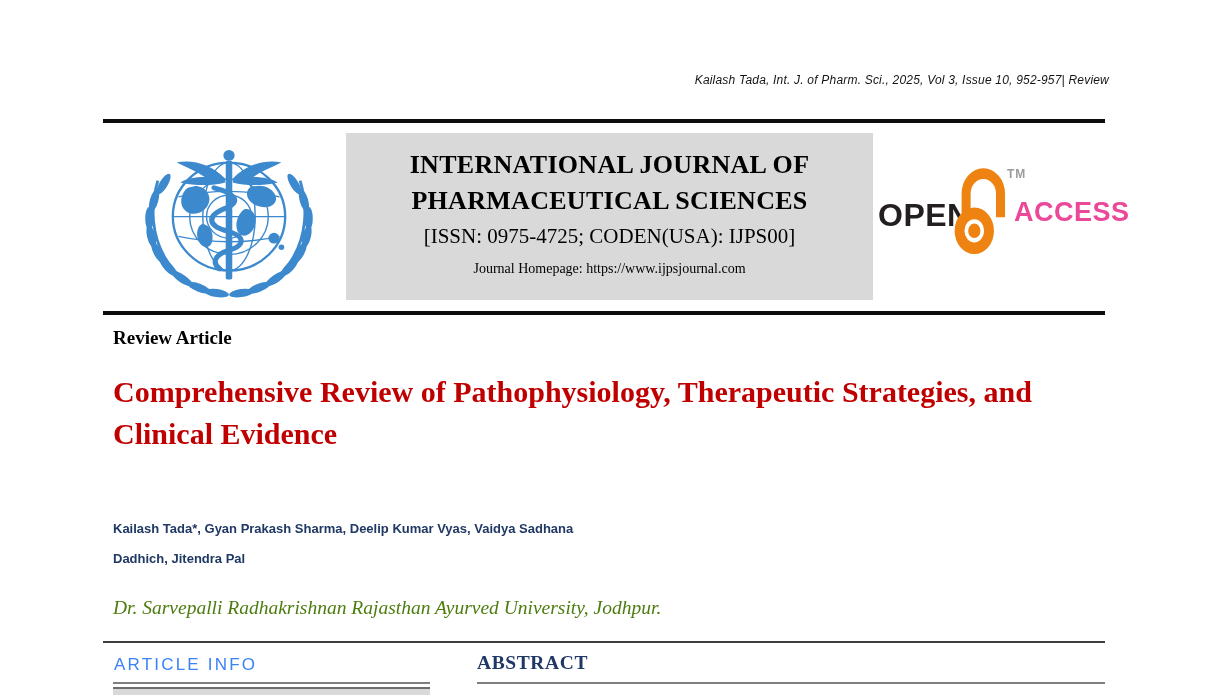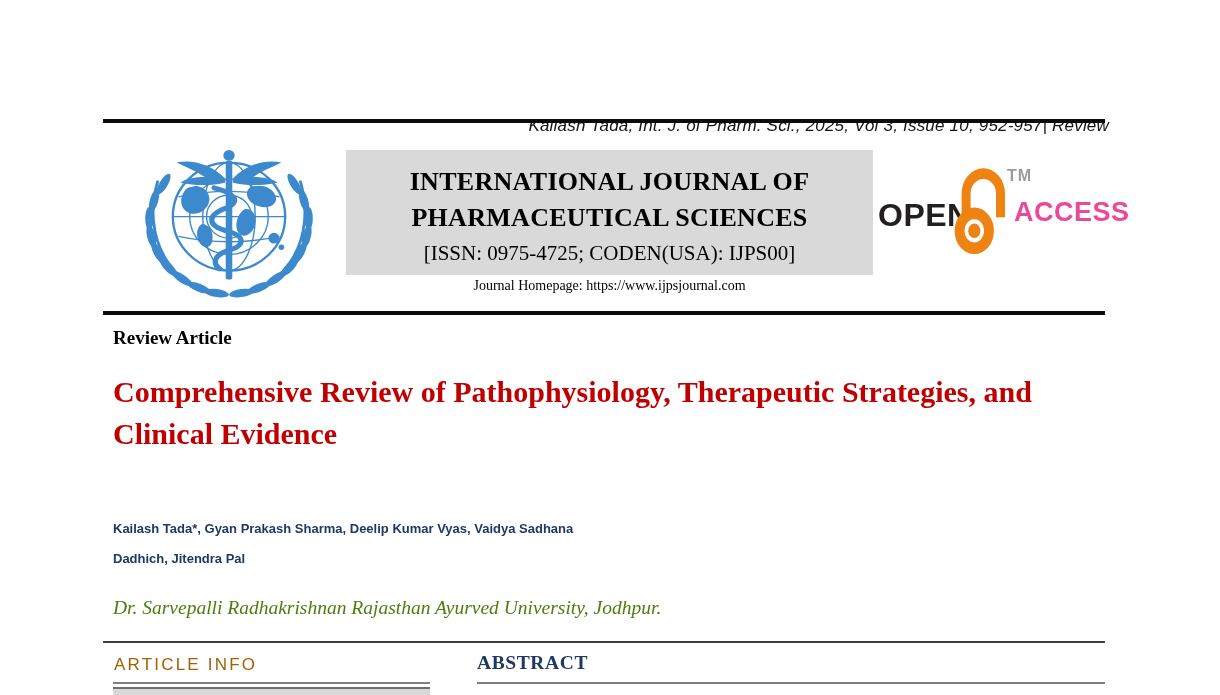--- a/index.html
+++ b/index.html
@@ -5,41 +5,41 @@
   * { margin:0; padding:0; box-sizing:border-box; }
   html,body { background:#ffffff; }
   .page{
     position:relative; width:1220px; height:695px; background:#fff;
     overflow:hidden; font-family:"Liberation Serif", serif; color:#000;
   }
   
   .citation{
     position:absolute; top:73px; right:111px;
     font-family:"Liberation Sans", sans-serif; font-style:italic; font-weight:500;
-    font-size:17px; color:#141414; letter-spacing:0.2px; white-space:nowrap;margin-top:43px;
+    font-size:12px; color:#141414; letter-spacing:0.2px; white-space:nowrap;
   }
   
   .rule-thick{ position:absolute; left:103px; width:1002px; height:4px; background:#0c0c0c; }
   .rule-top{ top:119px; }
   .rule-mid{ top:311px; }
   
   .logo{ position:absolute; left:126px; top:141px; width:206px; height:162px; }
   .mast-box{
-    position:absolute; left:346px; top:150px; width:527px; height:125px;
+    position:absolute; left:346px; top:133px; width:527px; height:167px;
     background:#D9D9D9; text-align:center; padding-top:14px;
   }
   .mast-box .j1,.mast-box .j2{ font-size:26px; font-weight:bold; line-height:36px; letter-spacing:0.3px; }
   .mast-box .j3{ font-size:21px; line-height:34px; }
   .mast-box .j4{ font-size:14px; line-height:31px; }
   .oa{ position:absolute; left:876px; top:160px; width:240px; height:100px;
        font-family:"Liberation Sans", sans-serif; }
   .oa-open{ position:absolute; left:2px; top:37px; font-size:32px; font-weight:800; color:#231F20; letter-spacing:0.5px;}
   .oa-access{ position:absolute; left:138px; top:37px; font-size:27px; font-weight:800; color:#ec4899; letter-spacing:0.5px;}
   .oa-lock{ position:absolute; left:77px; top:1px; width:59px; height:97px; }
-  .oa-tm{ position:absolute; left:131px; top:7px; font-size:16px; font-weight:700; color:#9b9b9b; letter-spacing:1px;}
+  .oa-tm{ position:absolute; left:131px; top:7px; font-size:12px; font-weight:700; color:#9b9b9b; letter-spacing:1px;}
   
   .review-label{ position:absolute; left:113px; top:327px; font-size:19px; font-weight:bold; }
   .title{
     position:absolute; left:113px; top:371px; width:1010px;
     color:#C00000; font-weight:bold; font-size:30px; line-height:42px;
   }
   .title .t-italic{ font-style:italic; }
   .authors{
     position:absolute; left:113px; top:514px; width:960px;
     font-family:"Liberation Sans", sans-serif; font-weight:bold;
@@ -47,21 +47,21 @@
   }
   .affiliation{
     position:absolute; left:113px; top:597px; font-style:italic;
     font-size:19.5px; color:#4d7c0f;
   }
   
   .rule-thin{ position:absolute; left:103px; top:641px; width:1002px; height:2px; background:#3d3d3d; }
   .info-heading{
     position:absolute; left:114px; top:655px;
     font-family:"Liberation Sans", sans-serif; font-size:17px;
-    letter-spacing:2.2px; color:#a16207; font-weight:400;
+    letter-spacing:2.2px; color:#3b82f6; font-weight:400;
   }
   .abstract-heading{
     position:absolute; left:477px; top:652px; font-size:19.5px; font-weight:bold;
     color:#1F3864; letter-spacing:0.6px;
   }
   .rule-info{ position:absolute; left:113px; top:682px; width:317px; height:2px; background:#7f7f7f; }
   .rule-abs{ position:absolute; left:477px; top:682px; width:628px; height:2px; background:#7f7f7f; }
   .pub-box{
     position:absolute; left:113px; top:687px; width:317px; height:34px;
     background:#D9D9D9; border-top:2px solid #6e6e6e;

